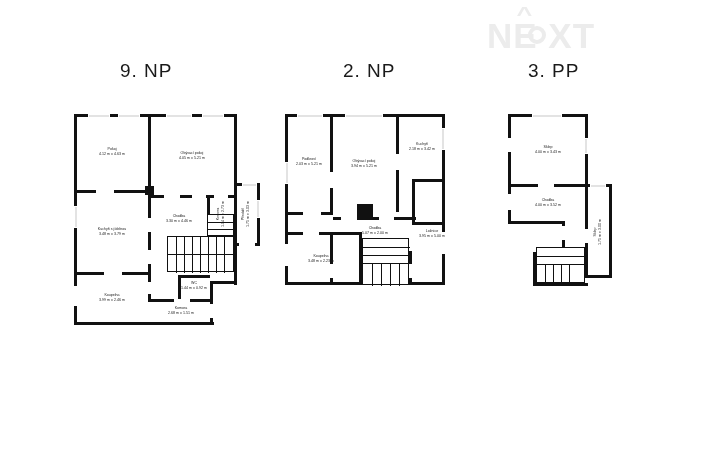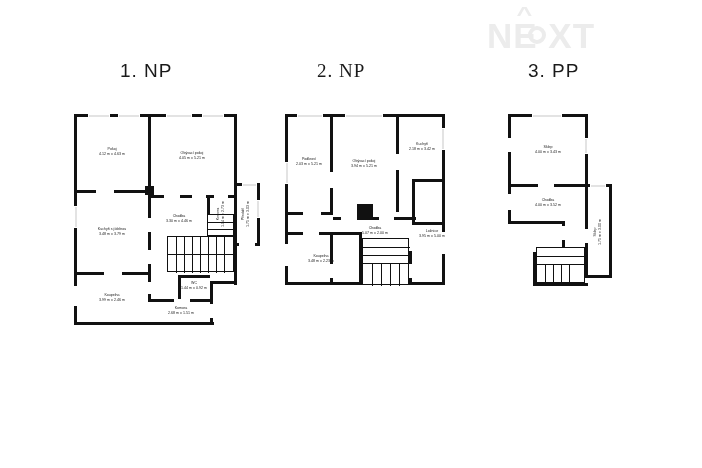--- a/index.html
+++ b/index.html
@@ -48,22 +48,22 @@
   .tread{position:absolute;background:#111111;}
 </style>
 </head>
 <body>
 
 <div class="watermark">
   N<span class="hat">E</span>&nbsp;XT
 </div>
 <div class="wm-ring"></div>
 
-<div class="floor-title" style="left:120px;top:60px;">1. NP</div>
-<div class="floor-title" style="left:317px;top:60px;font-family:Liberation Serif, serif;">2. NP</div>
+<div class="floor-title" style="left:120px;top:60px;">9. NP</div>
+<div class="floor-title" style="left:343px;top:60px;">2. NP</div>
 <div class="floor-title" style="left:528px;top:60px;">3. PP</div>
 
 <div class="plan" style="left:74px;top:114px;width:186px;height:216px;">
 
   <div class="w" style="left:0;top:0;width:163px;height:3.2px;"></div>
   <div class="w" style="left:0;top:0;width:3.2px;height:211px;"></div>
   <div class="w" style="left:0;top:207.8px;width:140px;height:3.2px;"></div>
   <div class="w" style="left:159.8px;top:0;width:3.2px;height:72px;"></div>
 
   <div class="w" style="left:159.8px;top:69px;width:26px;height:3.2px;"></div>

